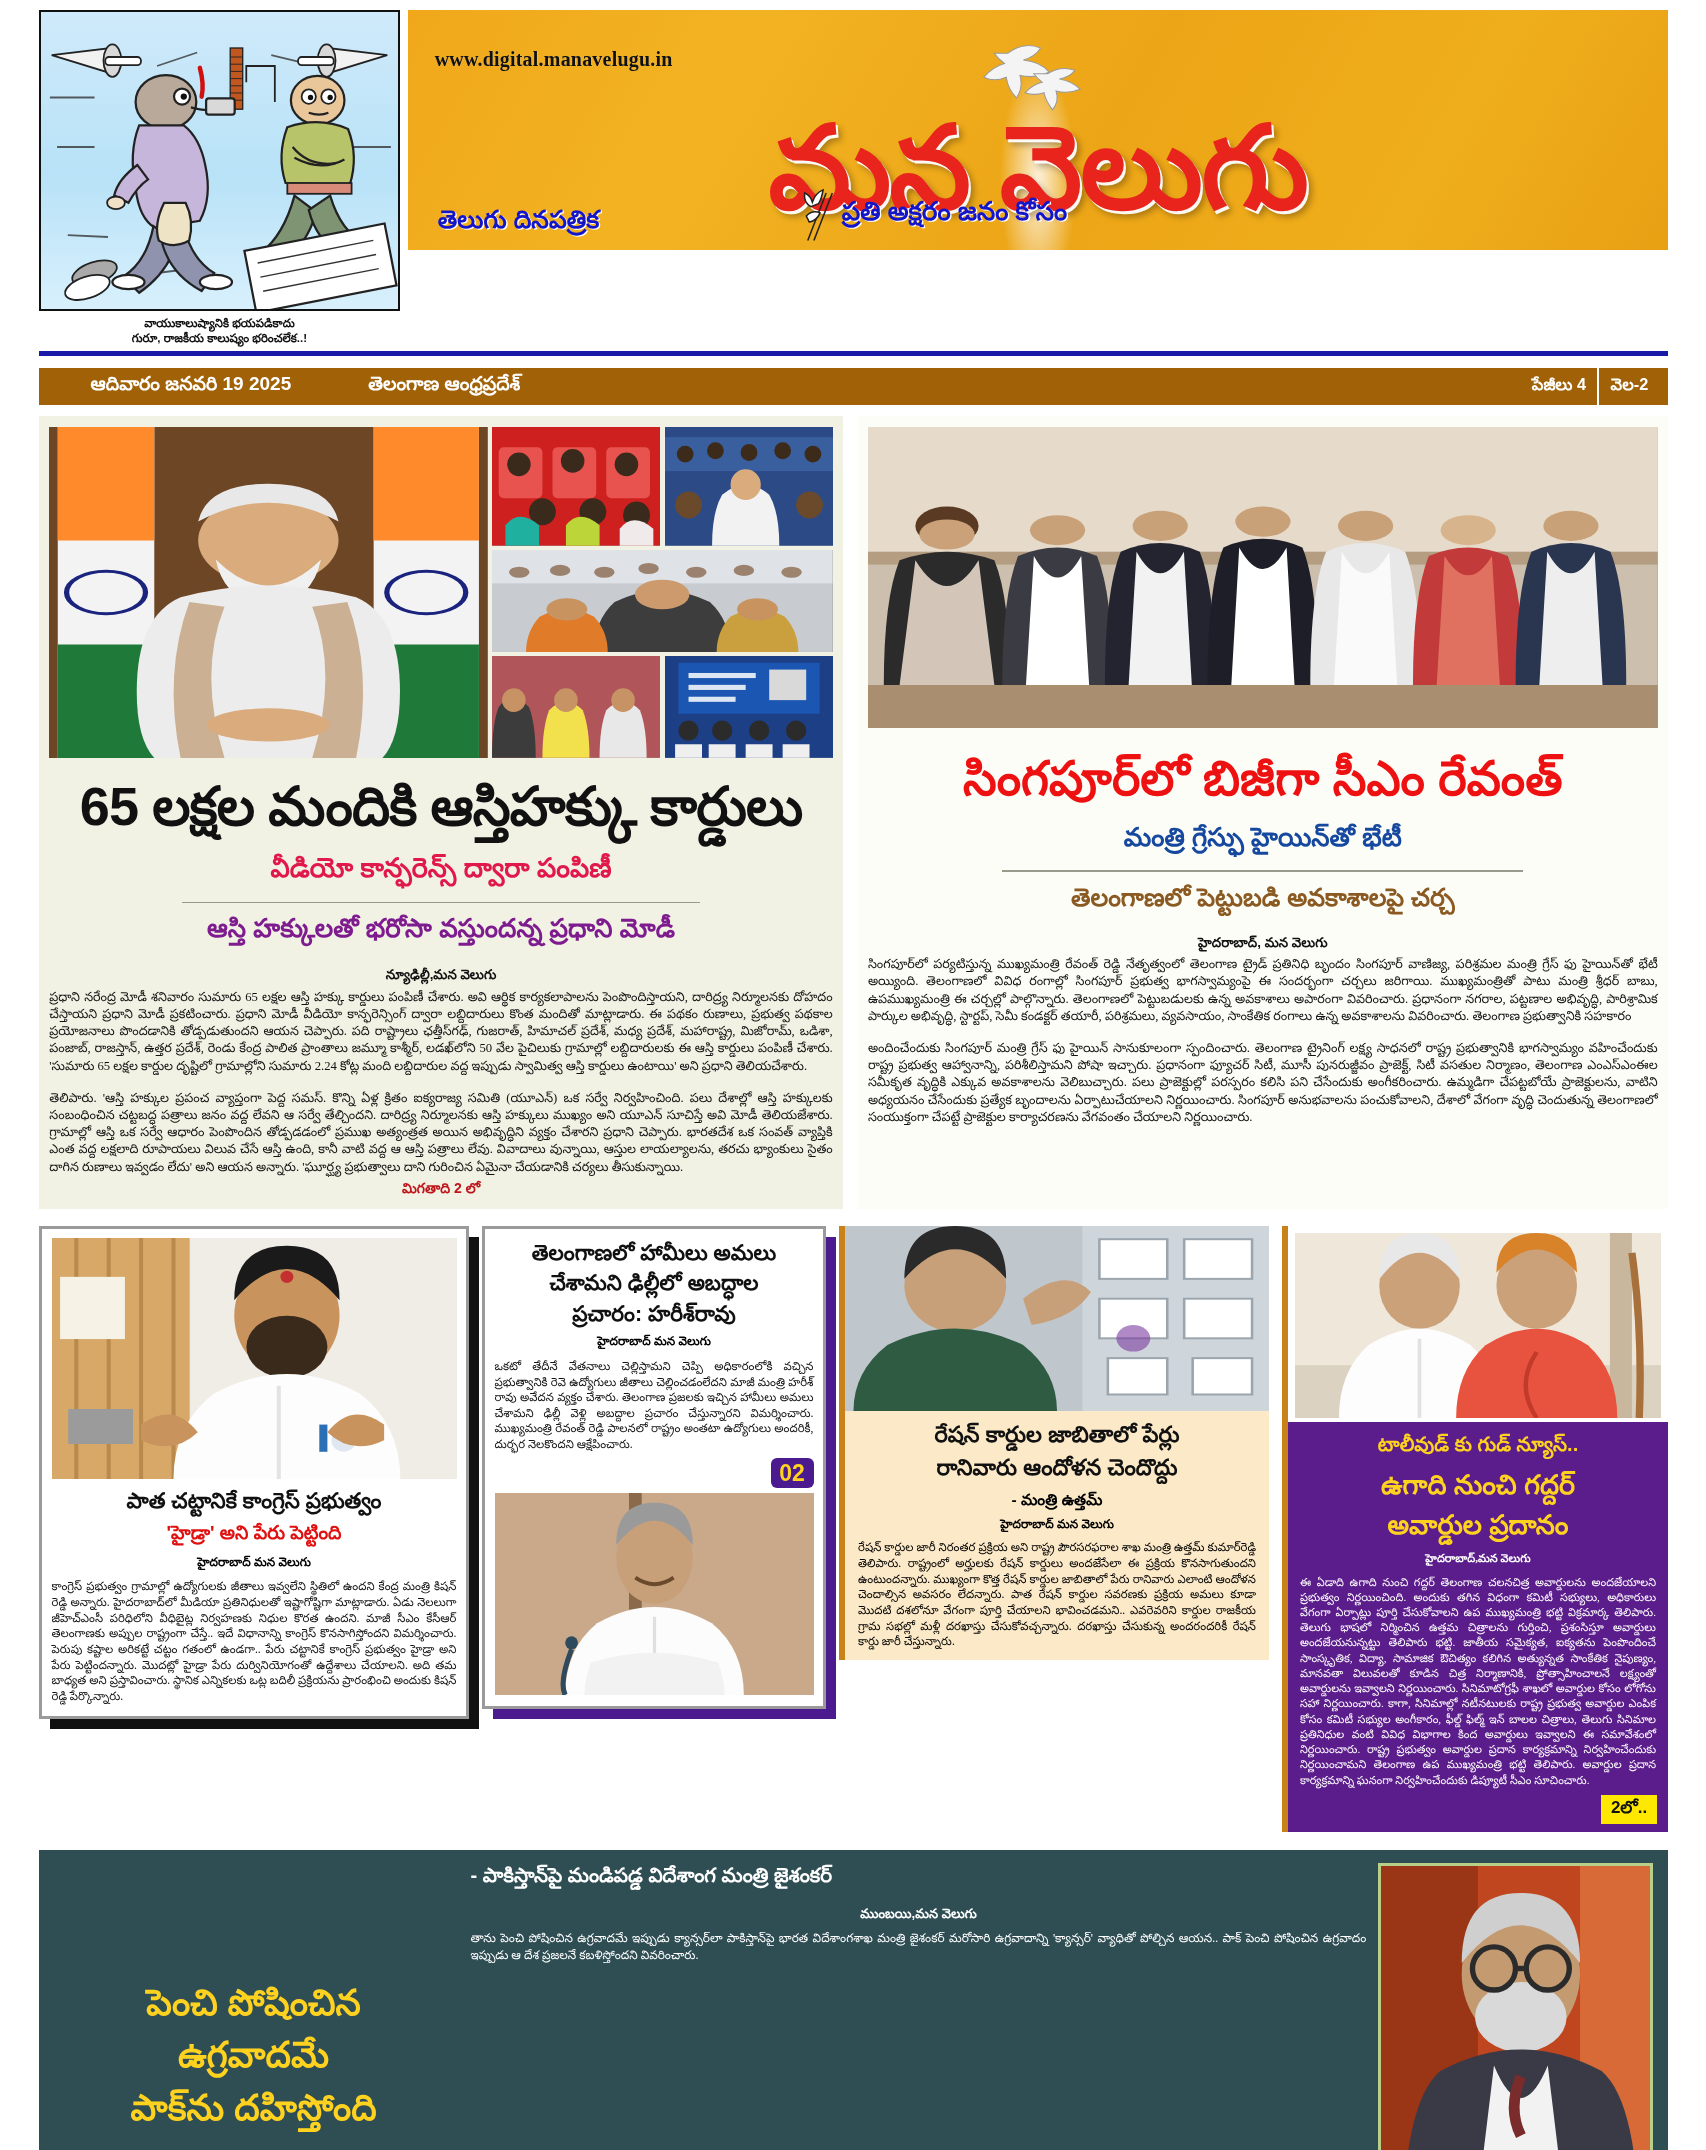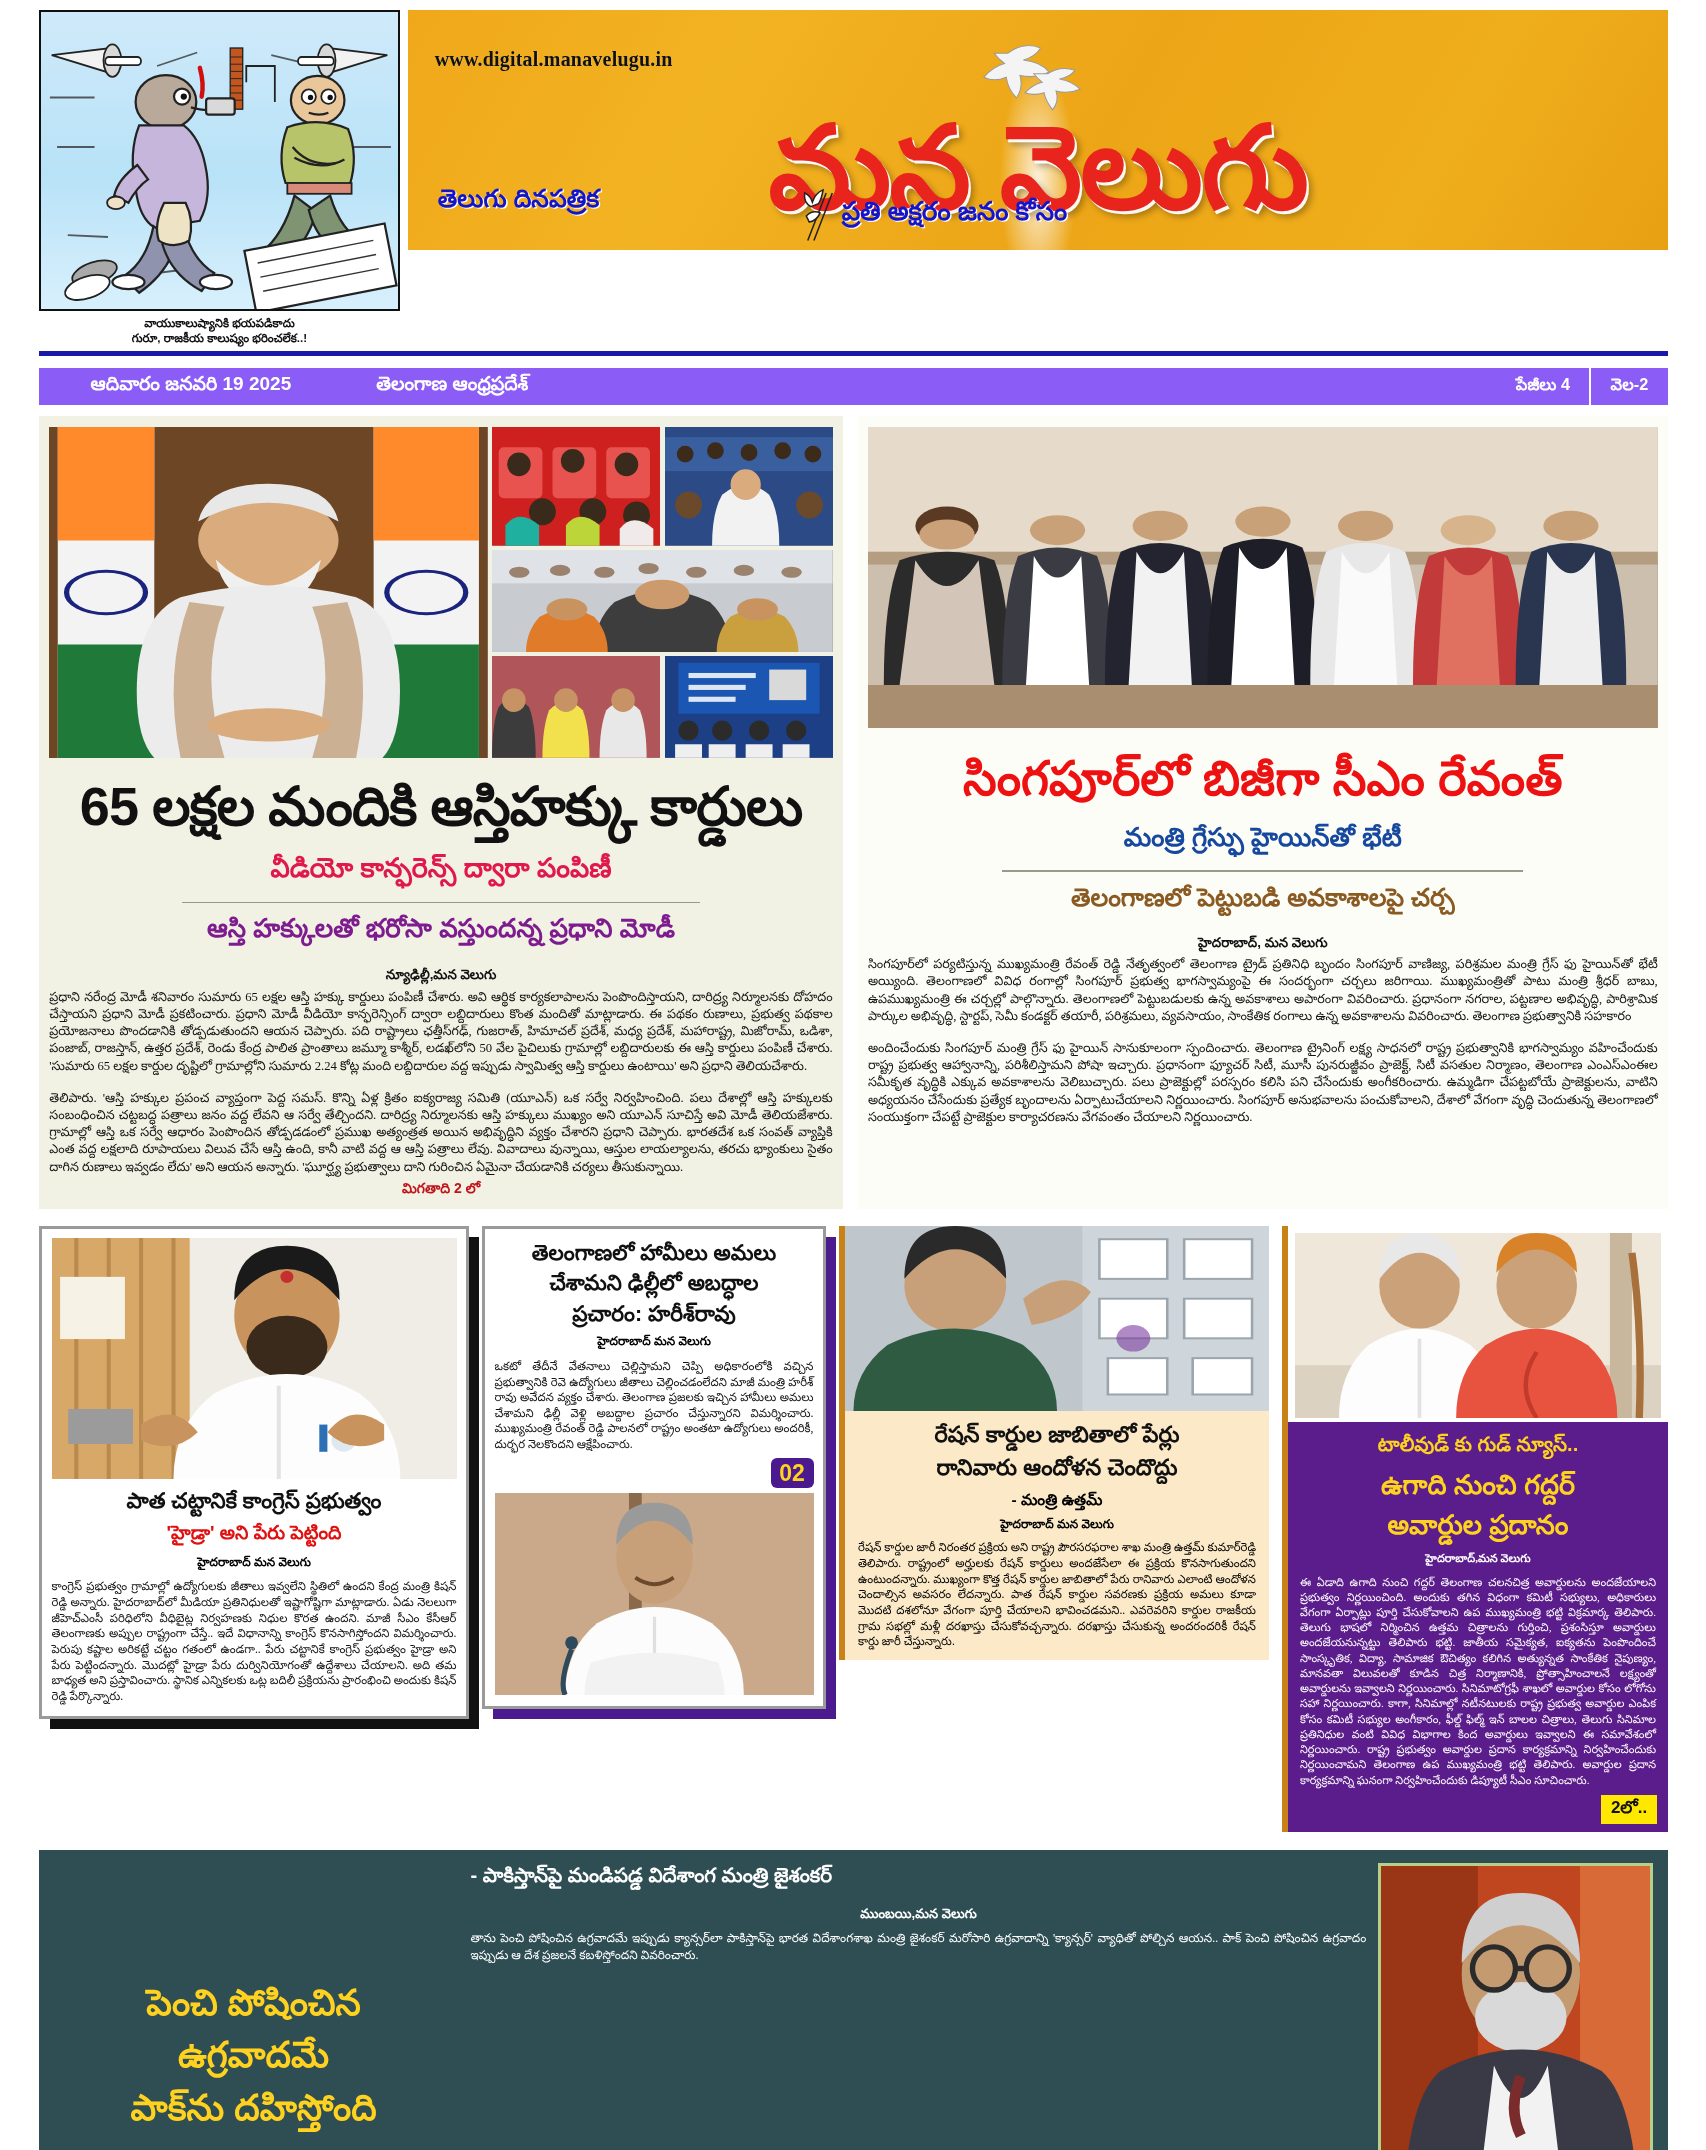--- a/index.html
+++ b/index.html
@@ -39,38 +39,38 @@
   .logo-title {
     position:absolute; left:0; right:0; top: 100px; text-align:center;
     font-size: 116px; line-height: 1; font-weight: 700; color:#e8241c;
     text-shadow: 2.2px 2.6px 0 rgba(255,255,255,.95), 5.2px 6px 6.9px rgba(0,0,0,.28);
     font-family: "Liberation Sans", sans-serif; letter-spacing: -1.7px;
   }
   .logo-doves { position:absolute; left: 50%; top: 26px; transform: translateX(-50%); width: 129px; height:103px; }
   .logo-glow { position:absolute; left:50%; top: 52px; transform: translateX(-50%); width: 77px; height: 241px;
                background: radial-gradient(ellipse at center, rgba(255,255,255,.85) 0%, rgba(255,255,255,0) 70%); }
   .logo-sub-left {
-    position:absolute; left: 30px; bottom: 31px; font-size: 25px; font-weight:700; color:#1414c8;
+    position:absolute; left: 30px; bottom: 10px; font-size: 25px; font-weight:700; color:#1414c8;
     text-shadow: 1.3px 1.3px 0 #fff;
   }
   .logo-sub-right {
     position:absolute; left: 434px; bottom: 17px; font-size: 26px; font-weight:700; color:#1414c8;
     text-shadow: 1.3px 1.3px 0 #fff;
   }
   .logo-torch { position:absolute; left: 387px; bottom: 7.7px; width: 47px; height: 69px; }
 
   
   .rule-blue { height: 4.3px; background: #1a1aa8; margin: 6px 39px 0 39px; }
   .infobar { display:flex; margin: 12px 39px 0 39px; height: 37px; align-items:stretch; }
   .infobar .vol {
     background:#4b1a8e; color:#fff; font-size: 17px; font-weight:700;
     display:flex; align-items:center; justify-content:center; padding: 0 17px; flex: 0 0 486px;
   }
   .infobar .rest {
-    background:#8b5cf6; color:#fff; display:flex; align-items:center; flex:1 1 auto; padding: 0 14.6px; gap: 8px;
+    background:#a16207; color:#fff; display:flex; align-items:center; flex:1 1 auto; padding: 0 14.6px; gap: 0;
   }
   .infobar .date { font-size: 19px; font-weight:700; margin-left: 37px; }
   .infobar .region { font-size: 19px; font-weight:700; margin-left: 77px; }
   .infobar .pages { font-size: 16.3px; font-weight:700; margin-left:auto; }
   .infobar .sep { width: 2.2px; background:#fff; margin: 0 11.2px; align-self: stretch; }
   .infobar .price { font-size: 16.3px; font-weight:700; padding-right: 5.2px; }
 
   
   .top-area { display:flex; margin: 11.2px 39px 0 39px; gap: 14.6px; align-items: stretch; }
 

